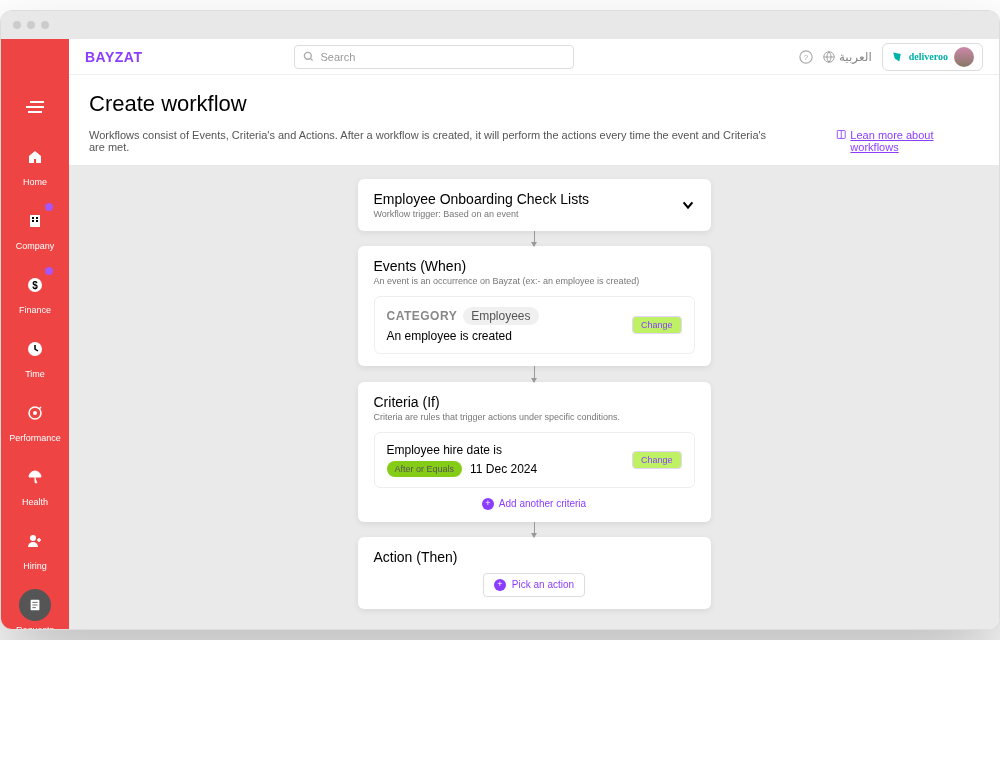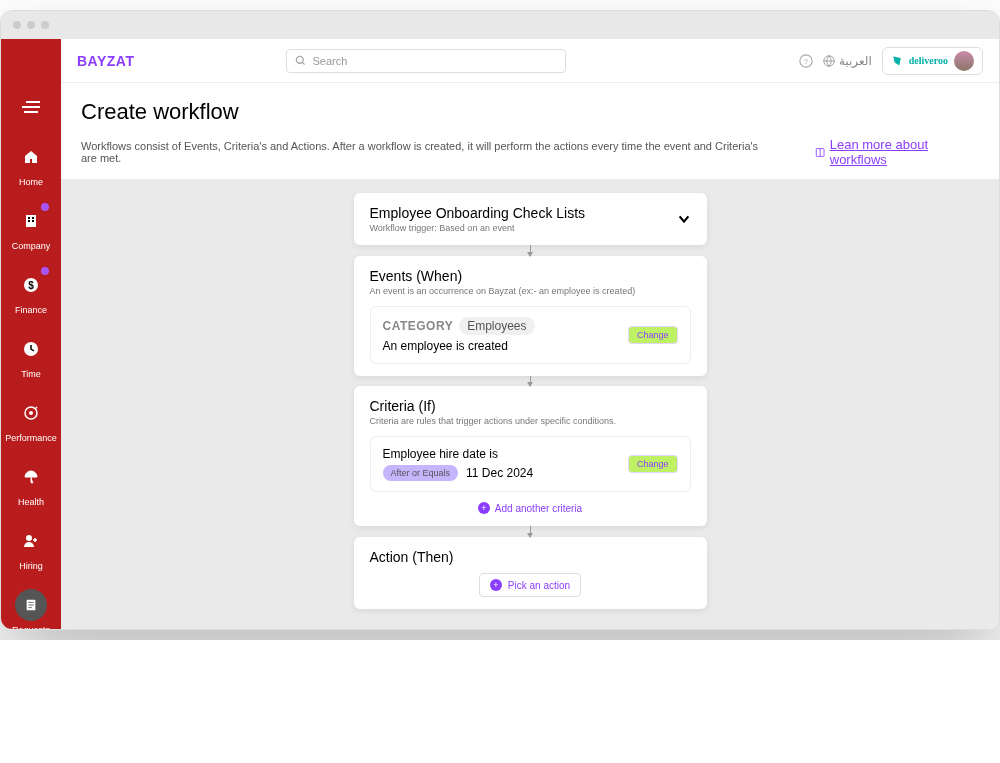--- a/index.html
+++ b/index.html
@@ -29,22 +29,22 @@
 
 .app-window {
   flex: 1;
   display: flex;
   background: #fff;
   overflow: hidden;
 }
 
 
 .sidebar {
-  width: 60px;
-  background: #b91c1c;
+  width: 68px;
+  background: #ef4444;
   display: flex;
   flex-direction: column;
   align-items: center;
   padding-top: 52px;
   gap: 18px;
 }
 .side-item {
   display: flex;
   flex-direction: column;
   align-items: center;
@@ -77,21 +77,21 @@
   width: 8px;
   height: 8px;
   background: #a855f7;
   border-radius: 50%;
 }
 
 
 .main { flex: 1; display: flex; flex-direction: column; overflow: hidden; }
 
 .topbar {
-  height: 44px;
+  height: 36px;
   border-bottom: 1px solid #eee;
   display: flex;
   align-items: center;
   padding: 0 16px;
   gap: 12px;
 }
 .brand {
   color: #8b3dff;
   font-weight: 900;
   font-size: 14px;
@@ -136,21 +136,21 @@
 .page-header { padding: 16px 20px 12px; }
 .page-title { font-size: 22px; font-weight: 500; }
 .page-sub-row {
   display: flex;
   justify-content: space-between;
   align-items: center;
   margin-top: 12px;
   gap: 24px;
 }
 .page-desc { font-size: 11px; color: #555; }
-.learn-link { font-size: 13px; color: #8b3dff; text-decoration: underline; display:flex; align-items:center; gap:4px; cursor:pointer;padding-left:33px;}
+.learn-link { font-size: 11px; color: #8b3dff; text-decoration: underline; display:flex; gap:4px; cursor:pointer;padding-left:33px;}
 
 
 .canvas {
   flex: 1;
   background: #eaeaea;
   overflow-y: auto;
   padding: 14px 0 20px;
   display: flex;
   flex-direction: column;
   align-items: center;
@@ -230,21 +230,21 @@
   border-radius: 4px;
   padding: 5px 10px;
   display:flex;
   align-items:center;
   gap:6px;
   font-size:10px;
   color:#8b3dff;
   margin: 8px auto 0;
   cursor:pointer;
 }
-.op-chip { background:#c4b5fd; padding:3px 8px; border-radius:10px; font-size:9px; color:#555;}
+.op-chip { background:#84cc16; padding:3px 8px; border-radius:10px; font-size:9px; color:#555;}
 
 svg { display: block; }
 </style>
 </head>
 <body>
 
 <div class="browser-frame">
   <div class="title-bar">
     <div class="window-dot"></div>
     <div class="window-dot"></div>

